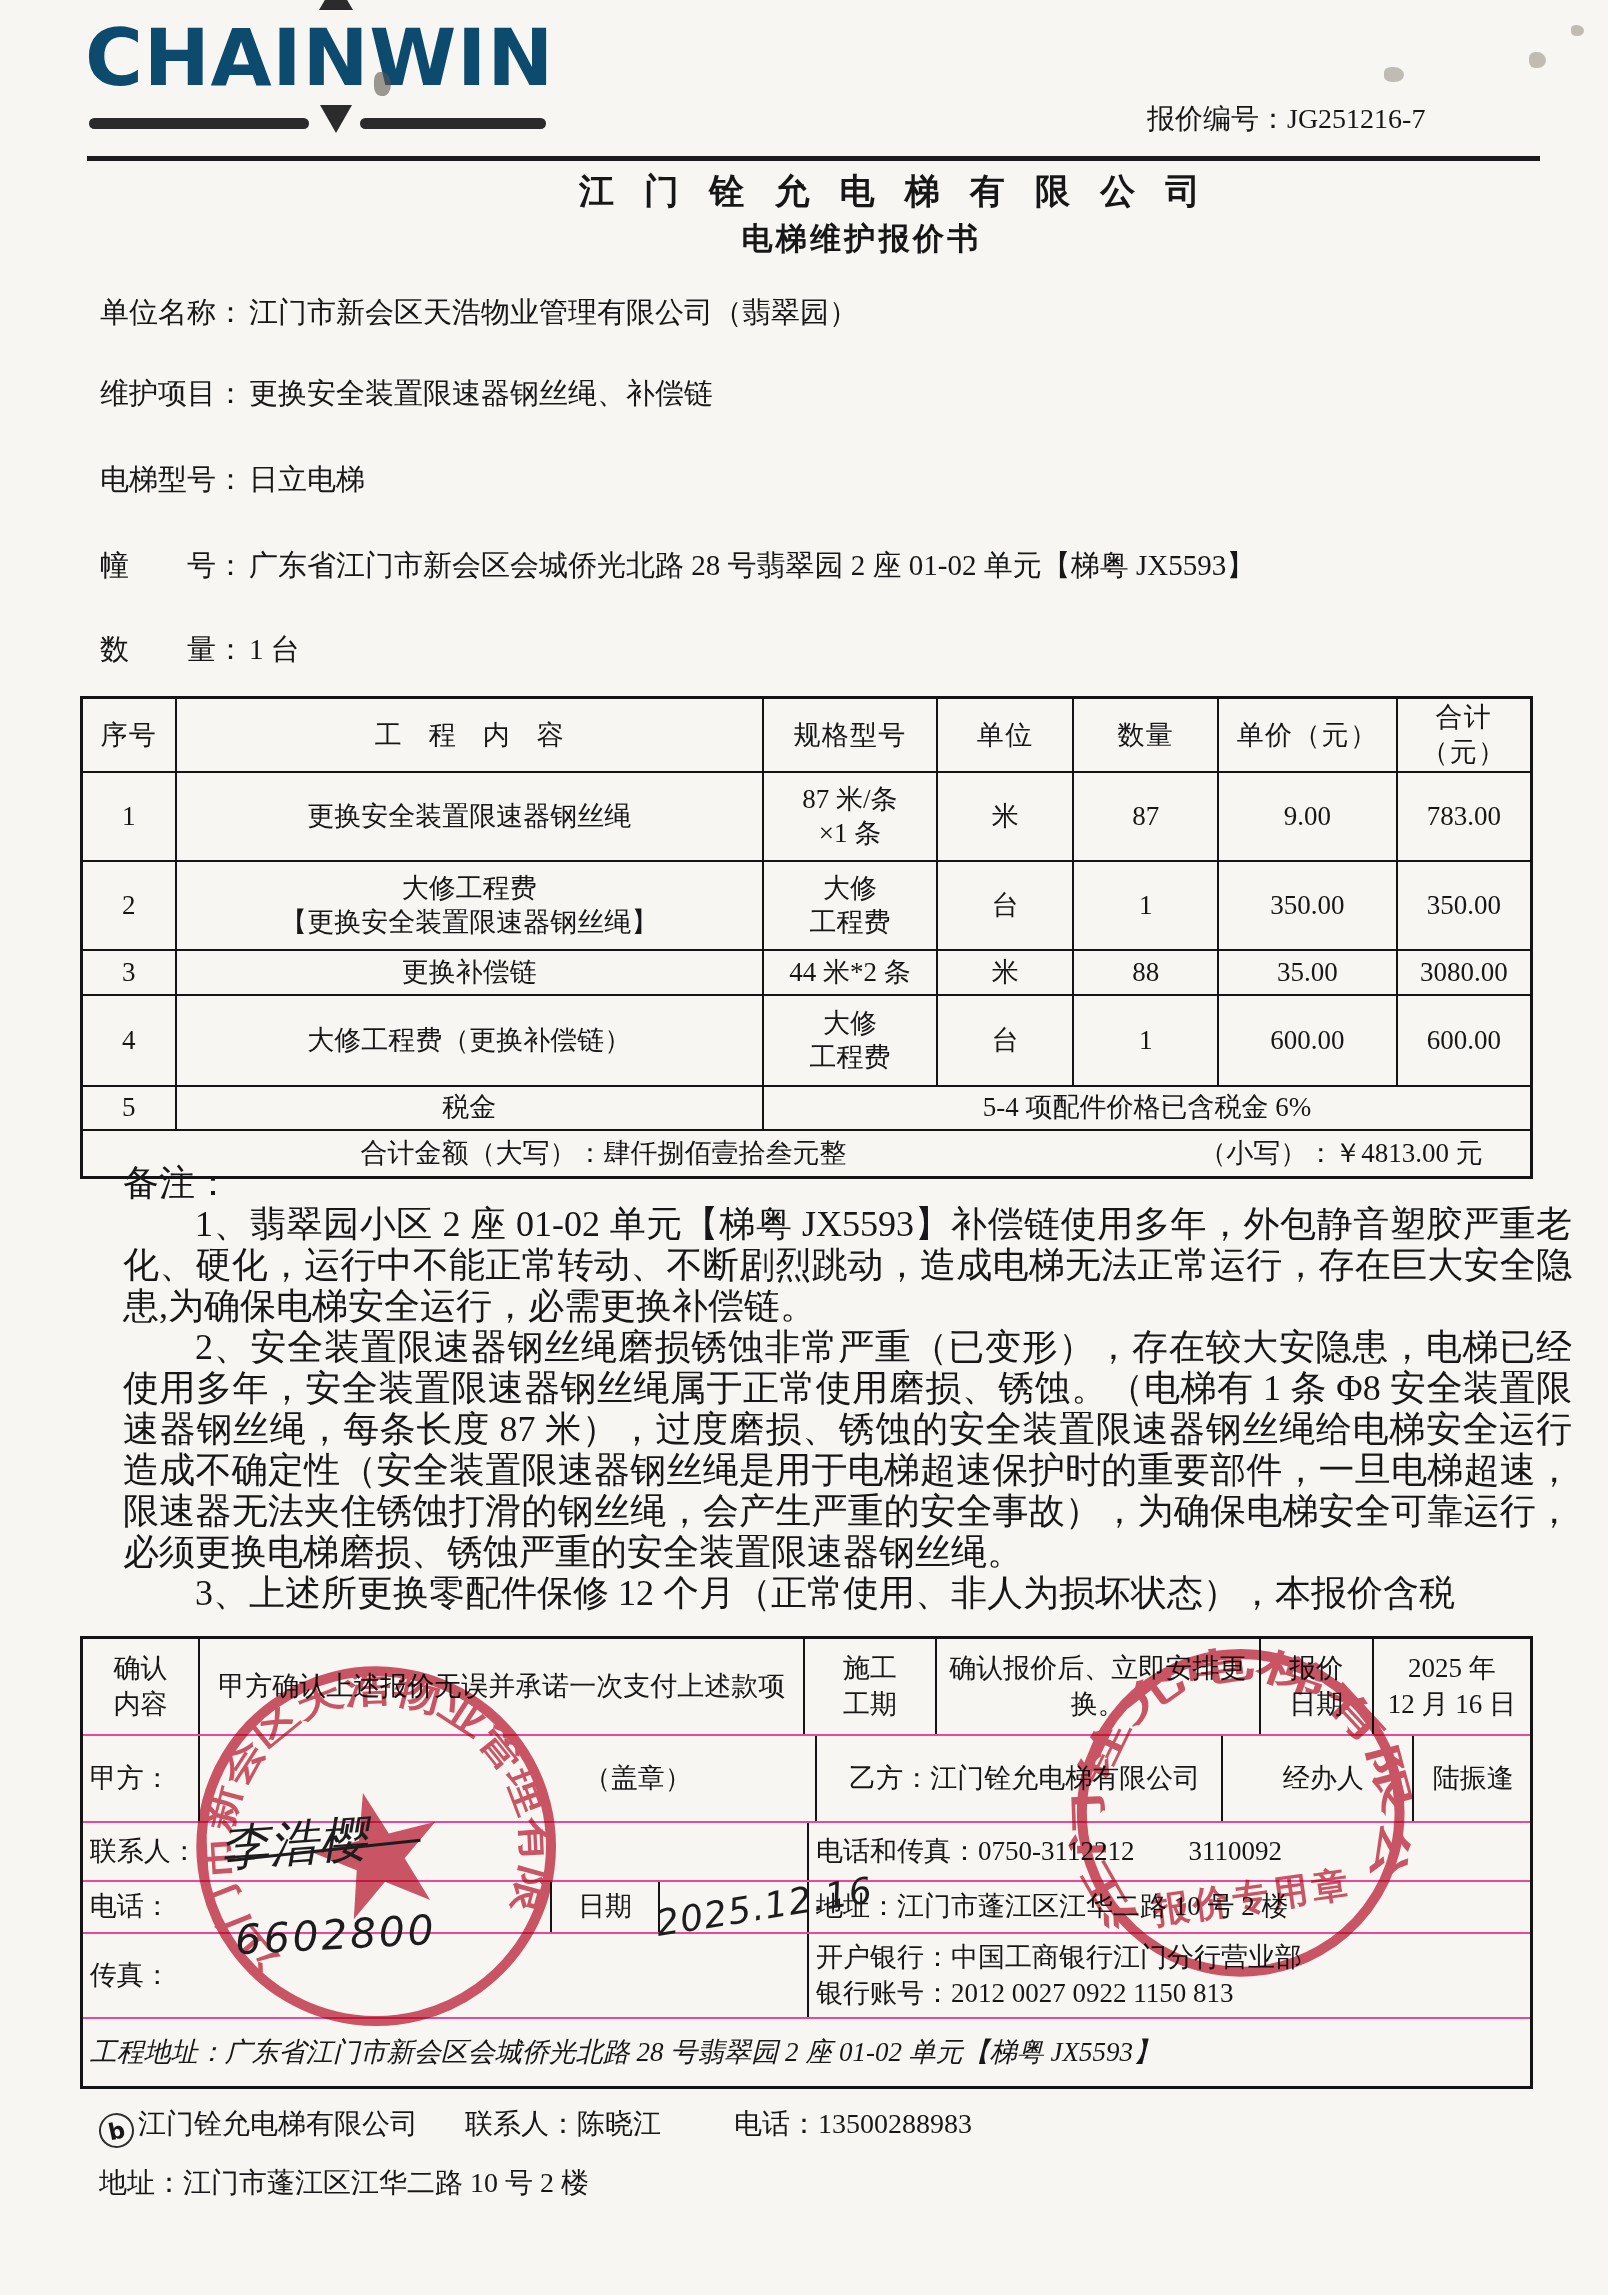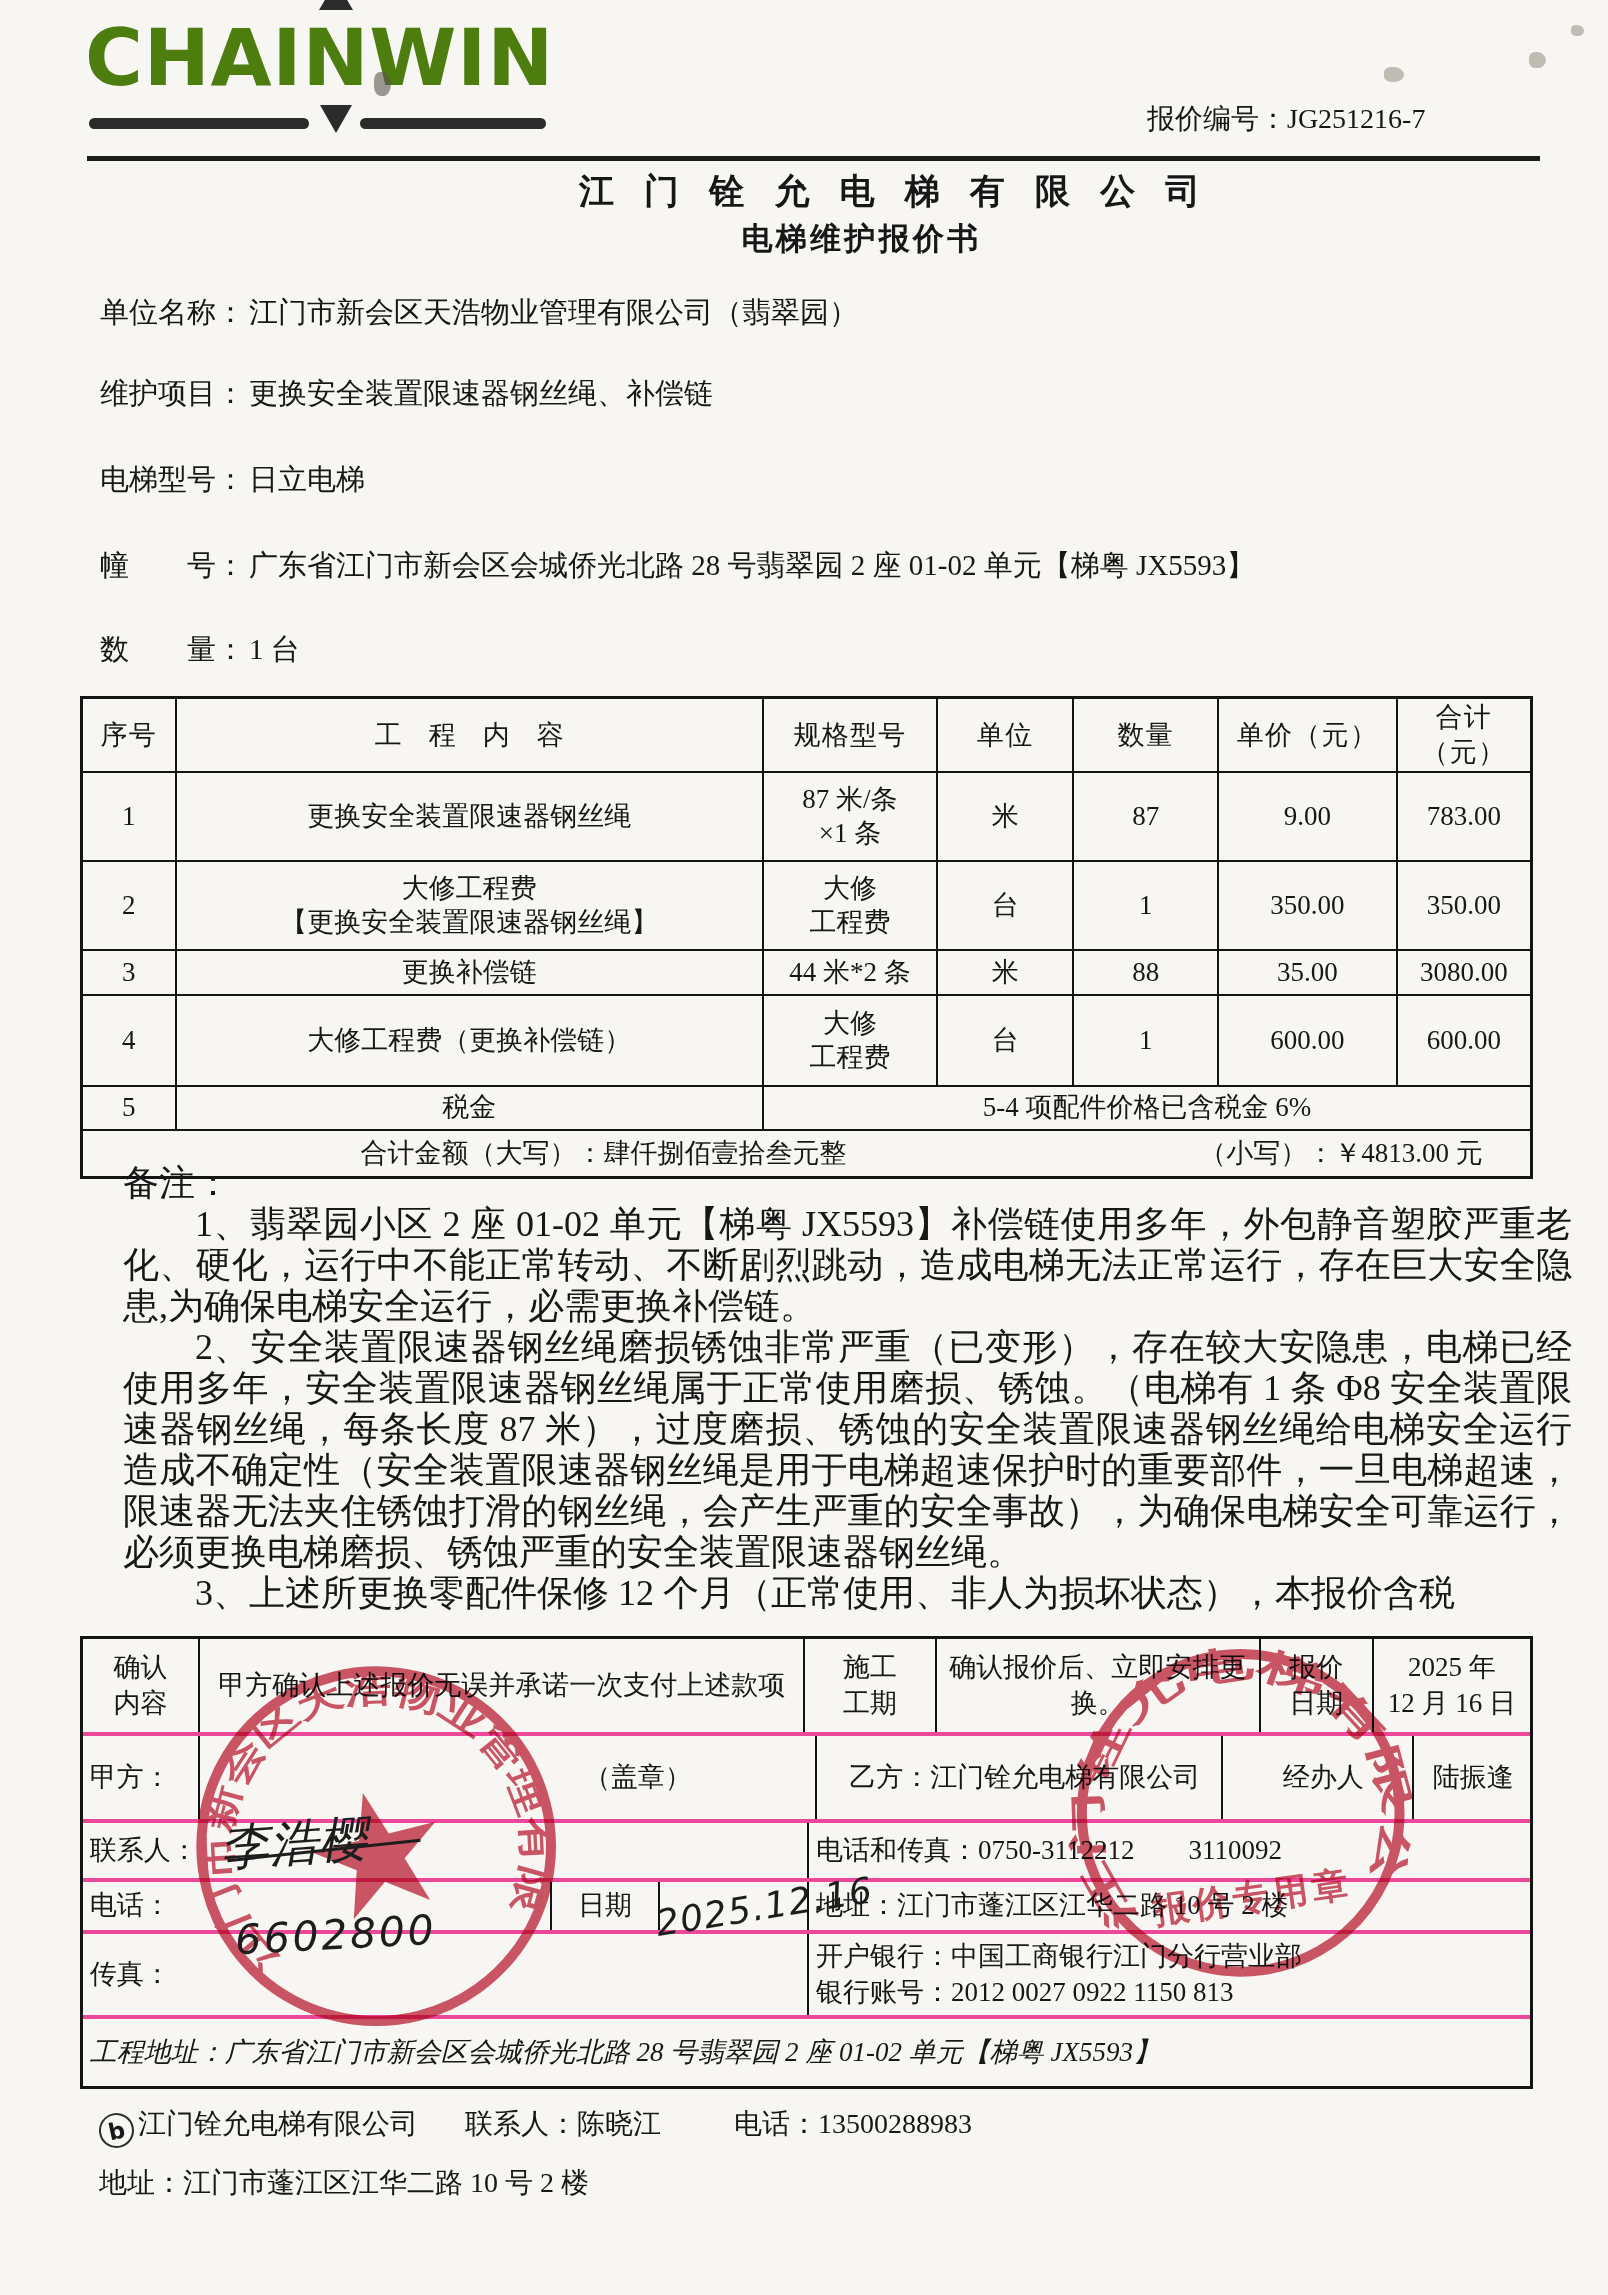--- a/index.html
+++ b/index.html
@@ -6,21 +6,21 @@
   .page{
     position:relative;
     width:1609px;height:2295px;
     background:#f7f6f2;
     font-family:"Liberation Serif","DejaVu Serif",serif;
     color:#171717;
     overflow:hidden;
   }
   
   .logo{position:absolute;left:85px;top:12px;width:468px;height:127px;}
-  .logo-text{font-family:"DejaVu Sans","Liberation Sans",sans-serif;font-weight:900;font-size:79px;letter-spacing:0.7px;color:#4d7c0f;transform:scaleY(1.05);white-space:nowrap;}
+  .logo-text{font-family:"DejaVu Sans","Liberation Sans",sans-serif;font-weight:900;font-size:79px;letter-spacing:0.7px;color:#0c4a6e;transform:scaleY(1.05);white-space:nowrap;}
   .logo-n{position:relative;display:inline-block;}
   .logo-arrow-up{position:absolute;left:50%;top:-31px;transform:translateX(-50%);width:0;height:0;border-left:17.4px solid transparent;border-right:17.4px solid transparent;border-bottom:29px solid #2b2b2b;}
   .logo-arrow-down{position:absolute;left:50%;bottom:-29px;transform:translateX(-50%);width:0;height:0;border-left:16px solid transparent;border-right:16px solid transparent;border-top:28px solid #2b2b2b;}
   .logo-bar1{position:absolute;left:4px;top:106px;width:220px;height:10.7px;background:#2b2b2b;border-radius:5.3px;}
   .logo-bar2{position:absolute;left:275px;top:106px;width:186px;height:10.7px;background:#2b2b2b;border-radius:5.3px;}
   .quote-no{position:absolute;left:1147px;top:100px;font-size:28px;white-space:nowrap;}
   .top-rule{position:absolute;left:87px;top:156px;width:1453px;height:4.7px;background:#1c1c1c;}
   .speck{position:absolute;background:#9b9688;border-radius:40% 60% 55% 45%;opacity:.6;}
 
   
@@ -39,21 +39,21 @@
   th.chdr{letter-spacing:1.3px;}
   th.content-hdr{letter-spacing:0;}
 
   
   .notes{position:absolute;left:85px;top:1163px;width:1449px;font-size:36px;line-height:41px;text-align:justify;margin-left:38px;}
   .notes p{margin:0;text-indent:2em;}
   .notes .nhead{text-indent:0;}
 
   
   .confirm{position:absolute;left:80px;top:1636px;width:1453px;border:3.3px solid #141414;font-size:27px;box-sizing:border-box;}
-  .crow{display:grid;border-bottom:4px solid #ec4899;box-sizing:border-box;}
+  .crow{display:grid;border-bottom:2px solid #ec4899;box-sizing:border-box;}
   .crow:last-child{border-bottom:none;}
   .ccell{border-right:2px solid #141414;display:flex;flex-direction:column;justify-content:center;box-sizing:border-box;padding:2.7px 6.7px;line-height:1.3;}
   .ccell:last-child{border-right:none;}
   .center{align-items:center;text-align:center;}
   .left{align-items:flex-start;text-align:left;}
 
   
   .stamp{position:absolute;mix-blend-mode:multiply;opacity:.85;}
 
   

